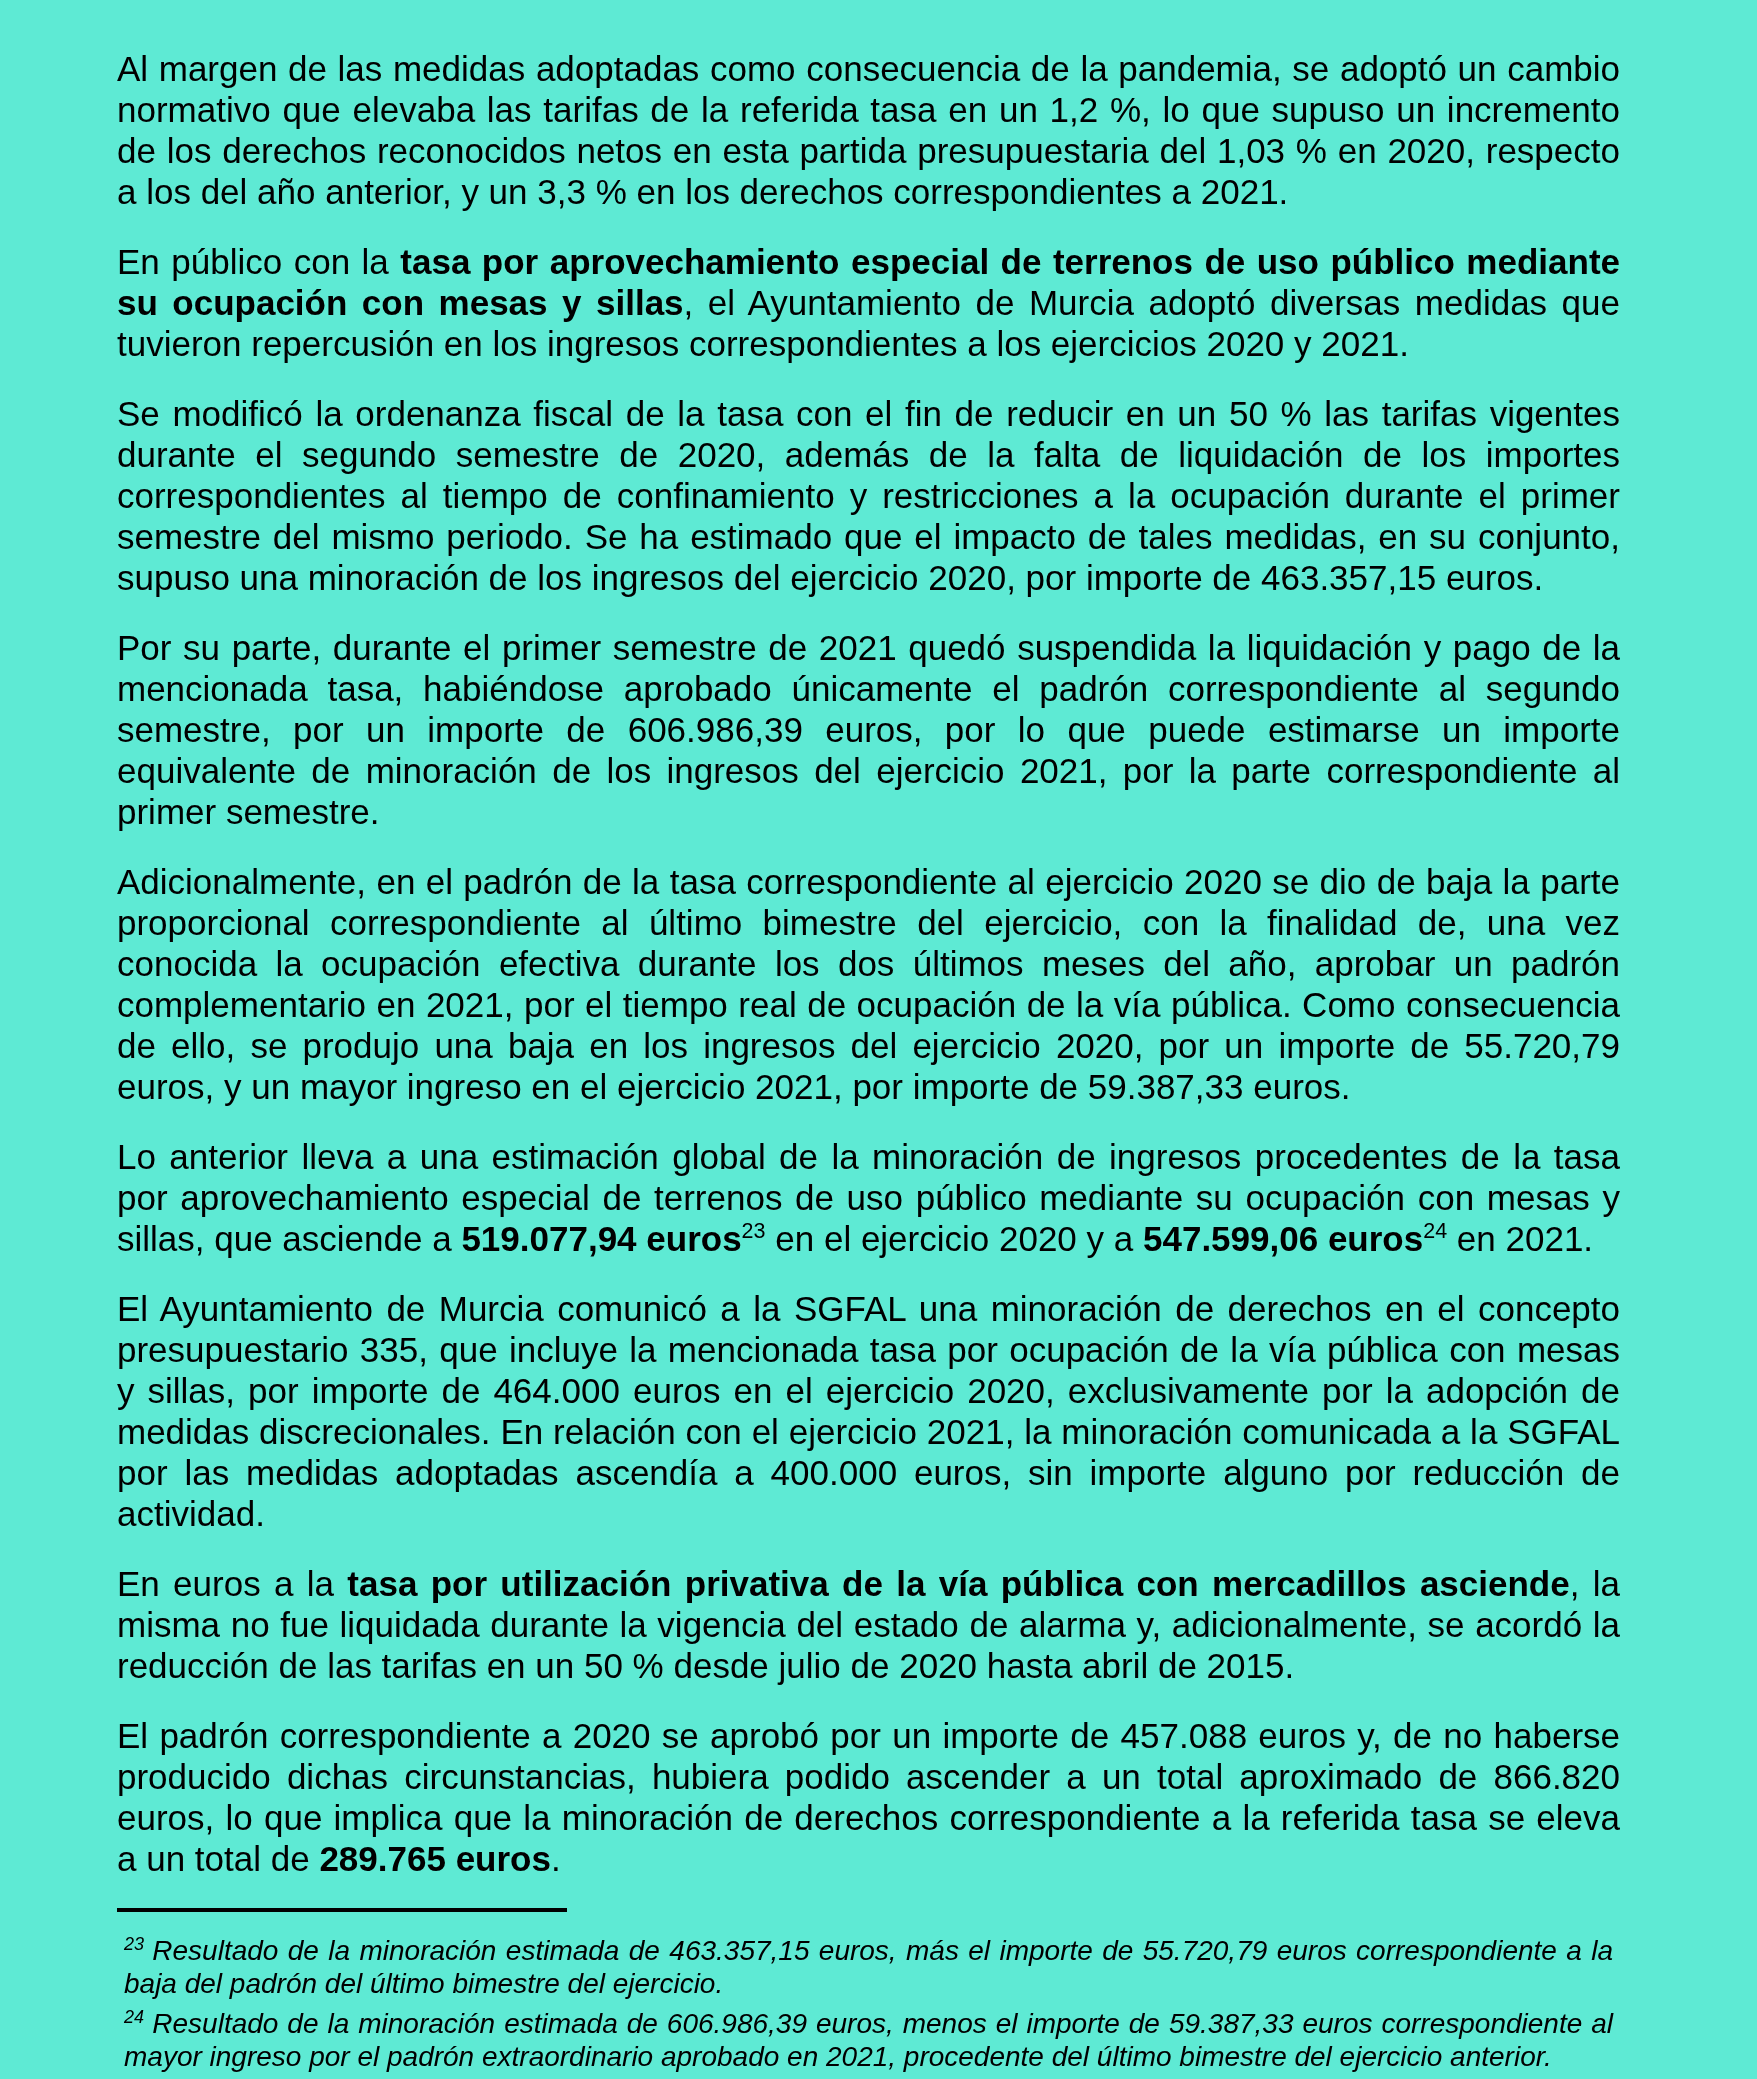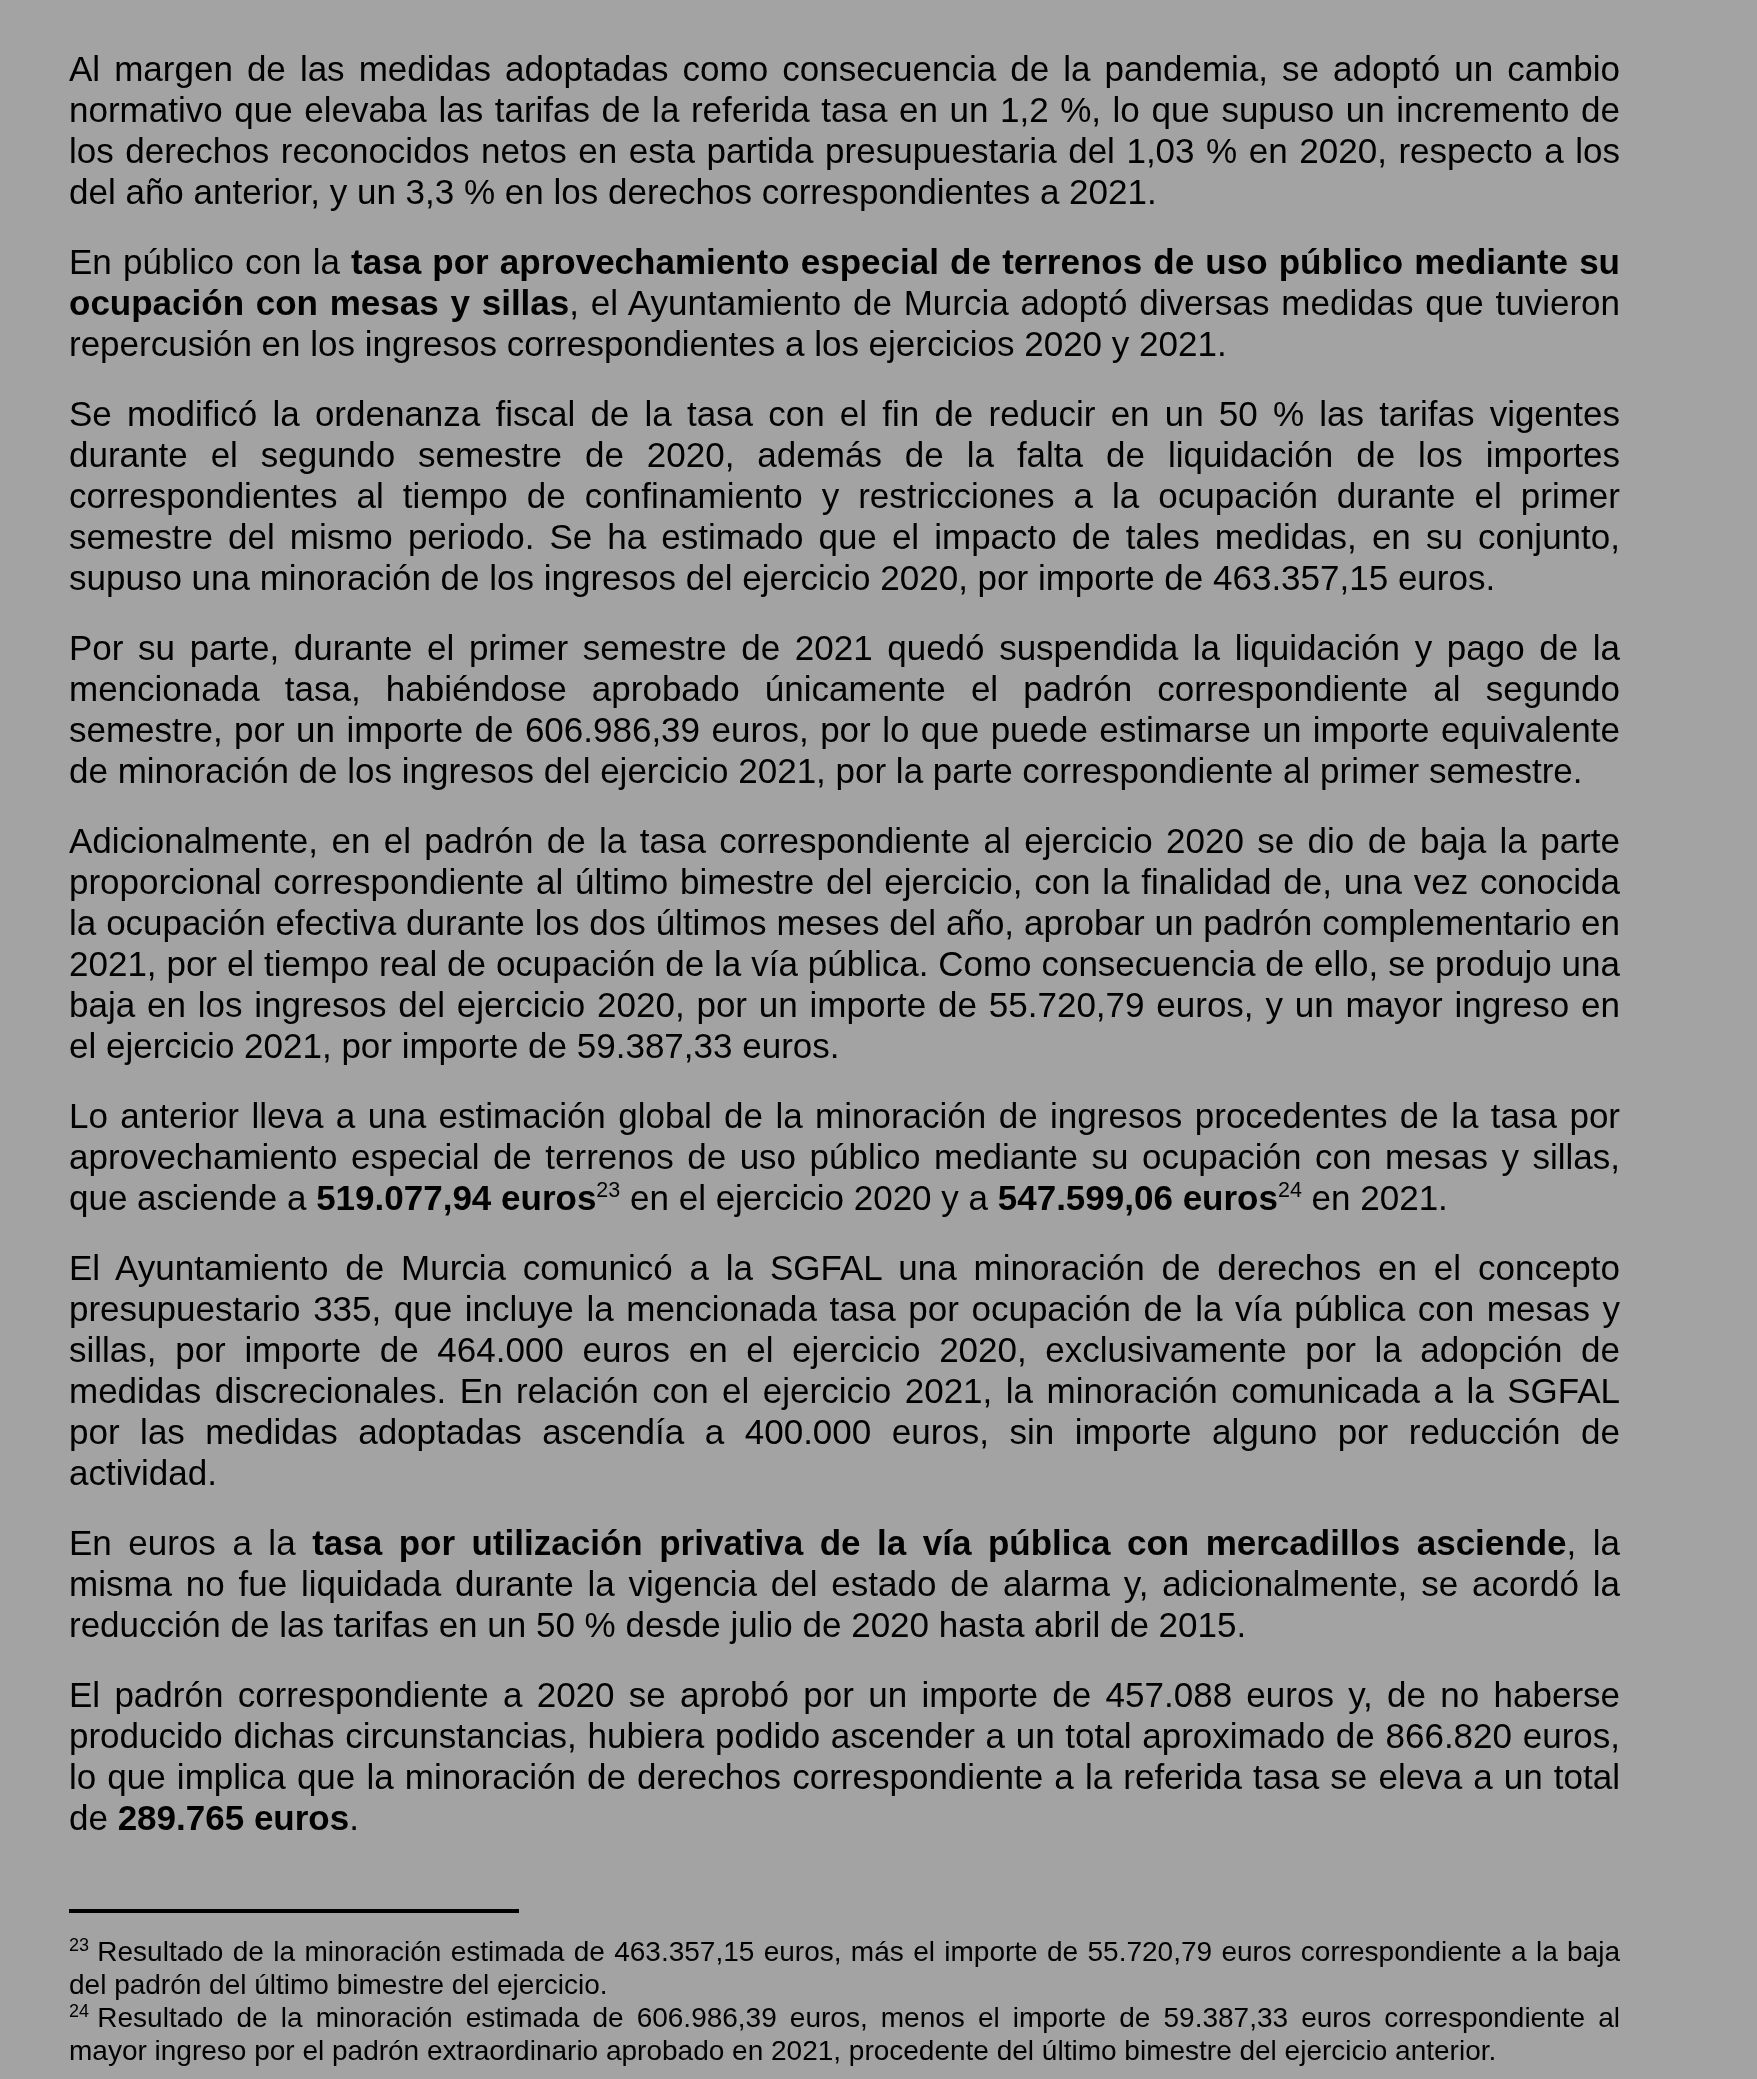--- a/index.html
+++ b/index.html
@@ -11,24 +11,24 @@
     width: 1757px;
     height: 2080px;
     overflow: hidden;
     font-family: "Liberation Sans", sans-serif;
     color: #000000;
   }
   .page {
     box-sizing: border-box;
     width: 1757px;
     height: 2080px;
-    padding: 48px 137px 0 69px;
+    padding: 48px 137px 0 117px;
     display: flex;
     flex-direction: column;
-    background: #a3a3a3;
+    background: #5eead4;
   }
   .body-text p {
     margin: 0 0 29px 0;
     font-size: 35px;
     line-height: 41px;
     text-align: justify;
     letter-spacing: 0;
   }
   .body-text strong {
     font-weight: bold;
@@ -45,24 +45,25 @@
     margin-top: auto;
     padding-bottom: 13.2px;
   }
   .fn-rule {
     width: 450px;
     height: 4.1px;
     background: #000000;
     margin: 0 0 21.5px 0;
   }
   .footnote {
-    margin: 0;
+    margin: 7px;
     font-size: 28px;
     line-height: 33px;
     text-align: justify;
+    font-style: italic;
   }
   .footnote sup.fn-marker {
     font-size: 18px;
     line-height: 0;
     vertical-align: baseline;
     position: relative;
     top: -10px;
     margin-right: 8.3px;
     font-weight: normal;
   }

